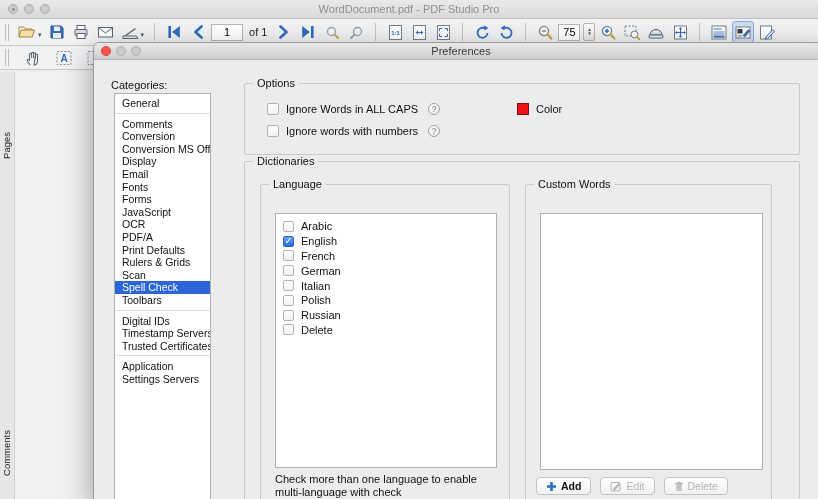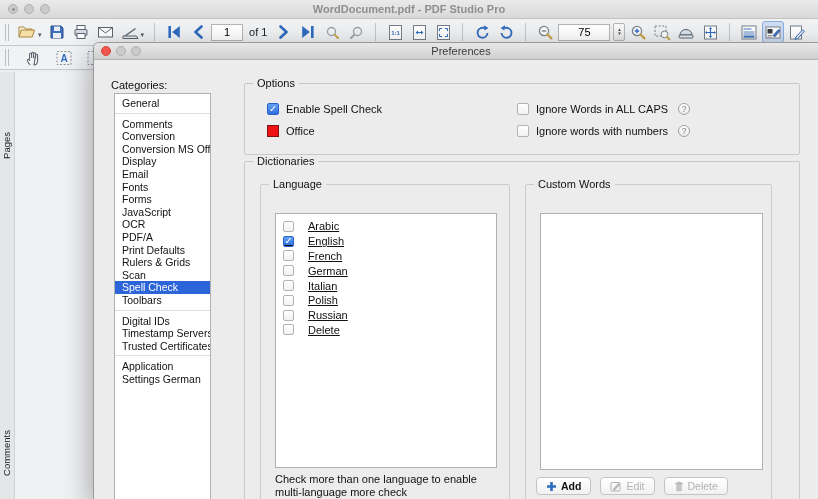--- a/index.html
+++ b/index.html
@@ -5,32 +5,32 @@
   * { margin:0; padding:0; box-sizing:border-box; }
   html,body { width:818px; height:499px; overflow:hidden; }
   body { font-family:"Liberation Sans","DejaVu Sans",sans-serif; background:#eceef0; position:relative; }
 
   
   .mac-titlebar { height:19px; background:linear-gradient(#eaeaea,#d9d9d9); border-bottom:1px solid #c2c2c2; position:relative; display:flex; align-items:center; }
   .lights { display:flex; gap:6px; padding-left:8px; position:relative; z-index:2; }
   .light { width:10px; height:10px; border-radius:50%; background:#c9cbcd; border:1px solid #adafb1; position:relative; }
   .light.dot::after { content:""; position:absolute; left:3px; top:3px; width:3px; height:3px; border-radius:50%; background:#8d8f91; }
   .light.red { background:#f3564c; border-color:#d8453c; }
-  .win-title { position:absolute; left:0; right:0; text-align:center; font-size:11px; color:#8f8f8f;font-weight:bold; }
+  .win-title { position:absolute; left:0; right:0; text-align:center; font-size:11px; color:#8f8f8f; }
 
   .toolbar { height:27px; background:#f1f2f4; border-bottom:1px solid #c6c8ca; display:flex; align-items:center; padding:0 4px; gap:2px; }
   .toolbar2 { height:24px; background:#f1f2f4; border-bottom:1px solid #c6c8ca; display:flex; align-items:center; padding:0 4px; gap:9px; }
   .grip { width:4px; height:17px; border-left:1px solid #bcbec0; border-right:1px solid #bcbec0; margin:0 4px 0 1px; }
   .tb { height:22px; min-width:22px; border:1px solid transparent; background:transparent; display:flex; align-items:center; justify-content:center; padding:0 1px; cursor:default; }
   .tb.selected { background:#cfdef5; border:1px solid #8aaede; border-radius:3px; }
   .tb .caret::after { content:"▾"; font-size:7px; color:#555; margin-left:1px; }
   .tbsep { width:1px; height:18px; background:#c3c5c7; margin:0 6px; }
   .page-input { width:32px; height:17px; font-size:11px; text-align:center; border:1px solid #b4b6b8; background:#fff; font-family:inherit; }
   .of-label { font-size:11px; color:#222; margin:0 4px; white-space:nowrap; }
-  .zoom-input { width:52px; height:17px; font-size:11px; text-align:center; border:1px solid #b4b6b8; background:#fff; font-family:inherit; }
+  .zoom-input { width:22px; height:17px; font-size:11px; text-align:center; border:1px solid #b4b6b8; background:#fff; font-family:inherit; }
   .stepper { width:12px; height:18px; margin-left:1px; border:1px solid #b4b6b8; border-radius:2px; background:linear-gradient(#fdfdfd,#e6e6e6); display:flex; flex-direction:column; align-items:center; justify-content:center; }
   .stepper span { font-size:4.5px; line-height:4.5px; color:#444; }
 
   
   .workspace { position:absolute; top:72px; left:0; right:0; bottom:0; display:flex; }
   .tabstrip { width:15px; background:#e5e6e8; border-right:1px solid #cfd1d3; position:relative; }
   .vtab { position:absolute; left:1px; writing-mode:vertical-rl; transform:rotate(180deg); font-size:9.5px; color:#222; white-space:nowrap; }
   .vtab.pages { top:60px; }
   .vtab.comments { top:358px; }
   .sidepanel { width:79px; background:#f0f1f3; border-right:1px solid #d0d2d4; }
@@ -61,21 +61,21 @@
   .cb { width:12px; height:12px; border:1px solid #b3b3b3; border-radius:2px; background:linear-gradient(#ffffff,#f1f1f1); display:inline-flex; align-items:center; justify-content:center; flex:0 0 auto; }
   .cb.checked { background:linear-gradient(#63a0f7,#2f6de0); border-color:#2b62c9; }
   .cb.checked::after { content:"✓"; color:#fff; font-size:9.5px; font-weight:bold; line-height:1; }
   .swatch { width:12px; height:12px; border:1px solid #7c1212; background:#ee1212; flex:0 0 auto; }
   .help { width:12px; height:12px; border-radius:50%; border:1px solid #a2a2a2; background:linear-gradient(#fff,#ebebeb); color:#7e7e7e; font-size:8.5px; display:inline-flex; align-items:center; justify-content:center; margin-left:3px; }
 
   .gb.dict { left:150px; top:101px; width:556px; height:350px; }
   .gb.lang { left:15px; top:22px; width:250px; height:320px; border-color:#cccccc; }
   .gb.lang .gb-label, .gb.custom .gb-label { background:#ececec; }
   .lang-list { position:absolute; left:14px; top:28px; width:222px; height:255px; background:#fff; border:1px solid #b0b0b0; padding-top:5px; overflow:hidden; }
-  .lang-item { display:flex; align-items:center; gap:14px; padding-left:7px; height:14.8px; font-size:11px; color:#111;text-decoration:underline; }
+  .lang-item { display:flex; align-items:center; gap:7px; padding-left:7px; height:14.8px; font-size:11px; color:#111; }
   .lang-item .cb { width:11px; height:11px; }
   .lang-hint { position:absolute; left:14px; top:288px; font-size:11px; color:#111; line-height:13px; }
 
   .gb.custom { left:280px; top:22px; width:247px; height:320px; border-color:#cccccc; }
   .custom-list { position:absolute; left:14px; top:28px; width:223px; height:257px; background:#fff; border:1px solid #b0b0b0; }
   .custom-buttons { position:absolute; left:10px; top:292px; display:flex; gap:9px; }
   .cwbtn { height:18px; padding:0 9px; background:linear-gradient(#ffffff,#f1f1f1); border:1px solid #c3c3c3; border-radius:4px; font-size:10.5px; font-family:inherit; display:flex; align-items:center; gap:4px; color:#111; cursor:default; }
   .cwbtn.disabled { color:#b3b3b3; }
   .cwic { display:inline-flex; align-items:center; }
 
@@ -344,38 +344,34 @@
         <div class="cat-item">Rulers &amp; Grids</div>
         <div class="cat-item">Scan</div>
         <div class="cat-item selected">Spell Check</div>
         <div class="cat-item">Toolbars</div>
         <div class="cat-sep"></div>
         <div class="cat-item">Digital IDs</div>
         <div class="cat-item">Timestamp Servers</div>
         <div class="cat-item">Trusted Certificates</div>
         <div class="cat-sep"></div>
         <div class="cat-item">Application</div>
-        <div class="cat-item">Settings German</div>
+        <div class="cat-item">Settings Servers</div>
       </div>
 
     <div class="gb options">
       <span class="gb-label">Options</span>
       <div class="opt-grid">
-        <div class="opt-item">
-          <span class="cb checked" id="cb-enable"></span>
-          <span>Enable Spell Check</span>
-        </div>
         <div class="opt-item">
           <span class="cb" id="cb-caps"></span>
           <span>Ignore Words in ALL CAPS</span>
           <span class="help">?</span>
         </div>
         <div class="opt-item">
           <span class="swatch" id="color-swatch" style="background: rgb(238, 18, 18);"></span>
-          <span>Office</span>
+          <span>Color</span>
         </div>
         <div class="opt-item">
           <span class="cb" id="cb-nums"></span>
           <span>Ignore words with numbers</span>
           <span class="help">?</span>
         </div>
       </div>
     </div>
 
     <div class="gb dict">
@@ -412,21 +408,21 @@
               <span class="cb"></span>
               <span>Russian</span>
             </div>
             <div class="lang-item">
               <span class="cb"></span>
               <span>Delete</span>
             </div>
           </div>
         <div class="lang-hint">
           <span>Check more than one language to enable</span><br>
-          <span>multi-language more check</span>
+          <span>multi-language with check</span>
         </div>
       </div>
 
       <div class="gb custom">
         <span class="gb-label">Custom Words</span>
         <div class="custom-list"></div>
         <div class="custom-buttons" id="custom-buttons">
             <button class="cwbtn">
               <span class="cwic">
                 <svg width="11" height="11" viewBox="0 0 11 11">

